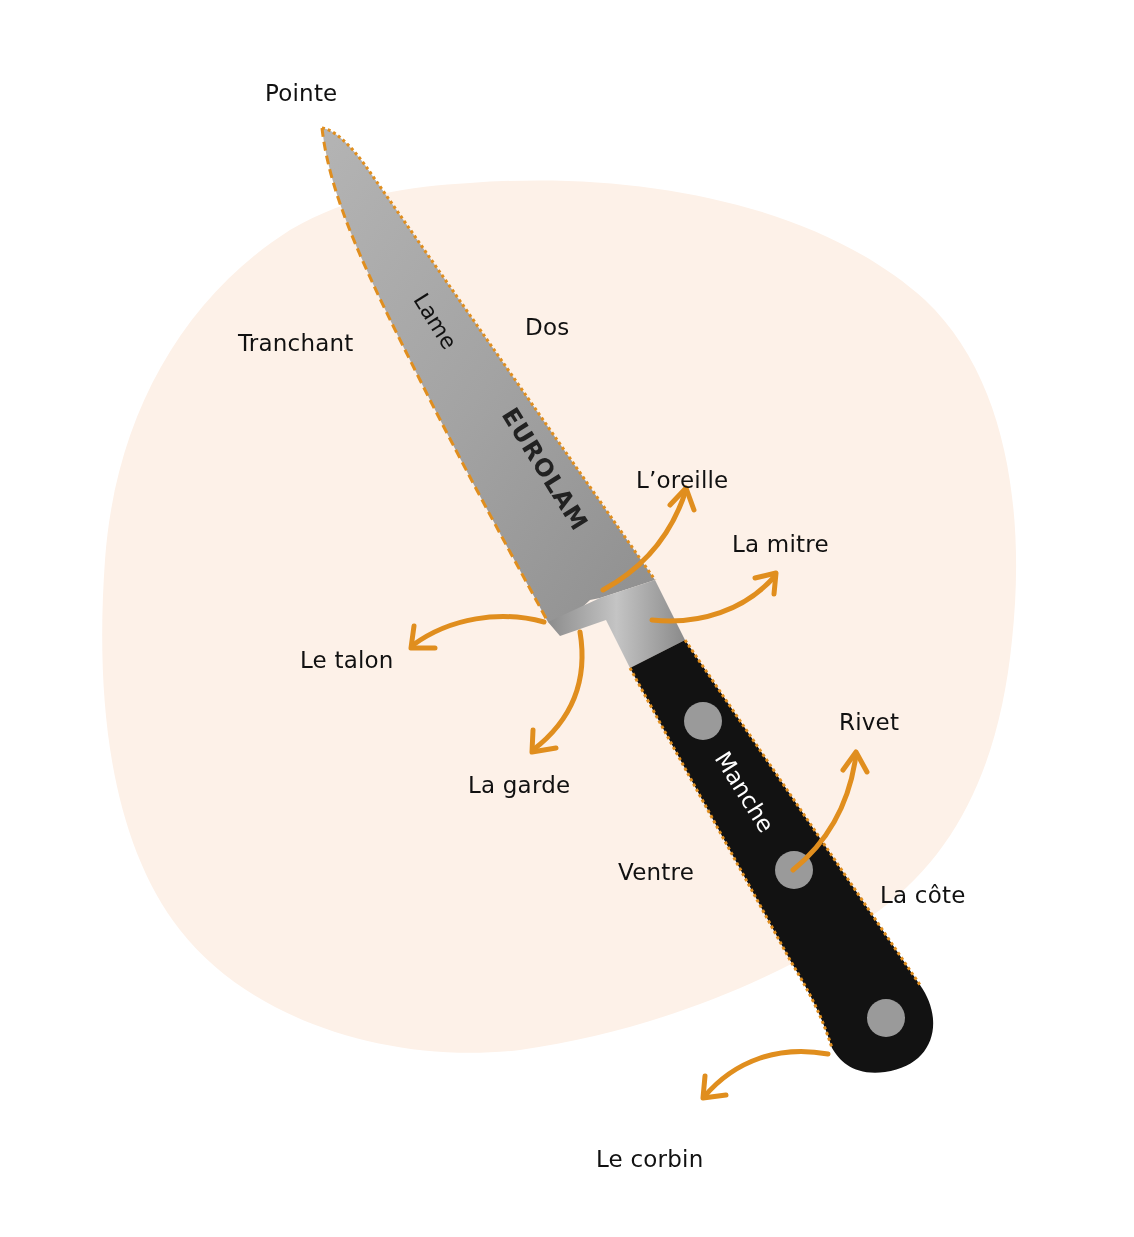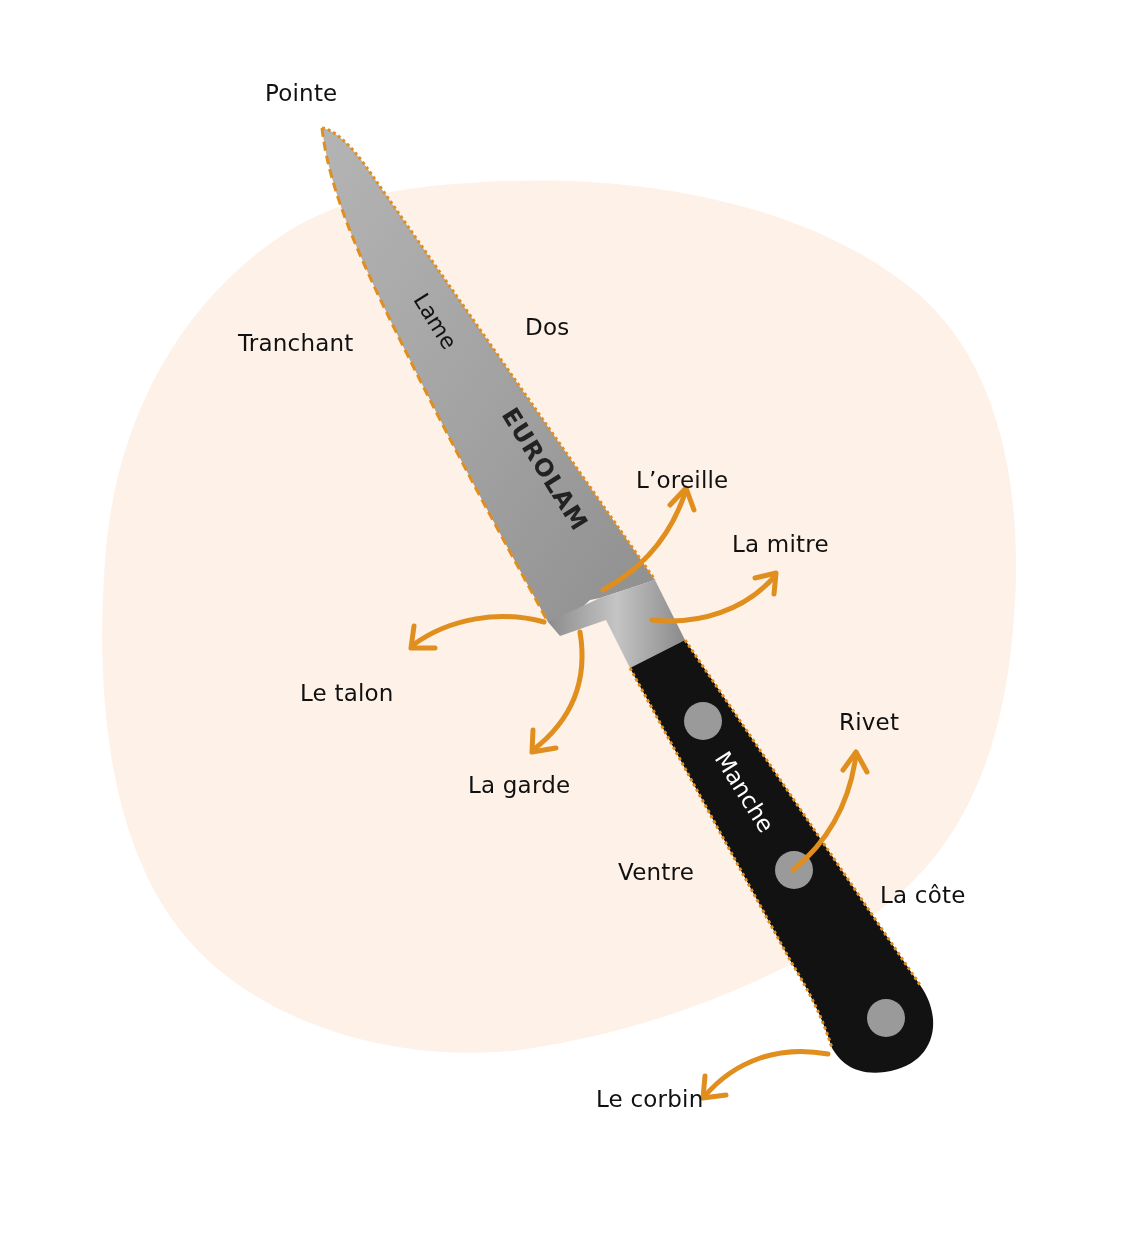--- a/index.html
+++ b/index.html
@@ -88,24 +88,24 @@
       </g>
     </g>
   </svg>
 
   
   <div class="lbl" style="left:265px; top:82px;">Pointe</div>
   <div class="lbl" style="left:238px; top:332px;">Tranchant</div>
   <div class="lbl" style="left:519px; top:316px;margin-left:6px;">Dos</div>
   <div class="lbl" style="left:636px; top:449px;margin-top:20px;">L’oreille</div>
   <div class="lbl" style="left:732px; top:533px;">La mitre</div>
-  <div class="lbl" style="left:300px; top:649px;margin-top:33px;">Le talon</div>
+  <div class="lbl" style="left:300px; top:649px;">Le talon</div>
   <div class="lbl" style="left:468px; top:774px;">La garde</div>
   <div class="lbl" style="left:828px; top:711px;margin-left:11px;">Rivet</div>
   <div class="lbl" style="left:618px; top:861px;">Ventre</div>
   <div class="lbl" style="left:880px; top:884px;">La côte</div>
-  <div class="lbl" style="left:596px; top:1088px;text-align:right;">Le corbin</div>
+  <div class="lbl" style="left:596px; top:1148px;text-align:right;">Le corbin</div>
 
   
   <div class="rot" style="left:428px; top:290px; color:#111111; transform: rotate(58deg);">Lame</div>
   <div class="rot" style="left:518px; top:404px; color:#222222; font-weight:bold; font-size:24px; letter-spacing:1px; transform: rotate(58deg);">EUROLAM</div>
   <div class="rot" style="left:730px; top:748px; color:#ffffff; font-size:23px; transform: rotate(58deg);">Manche</div>
 </div>
 
 </body></html>

